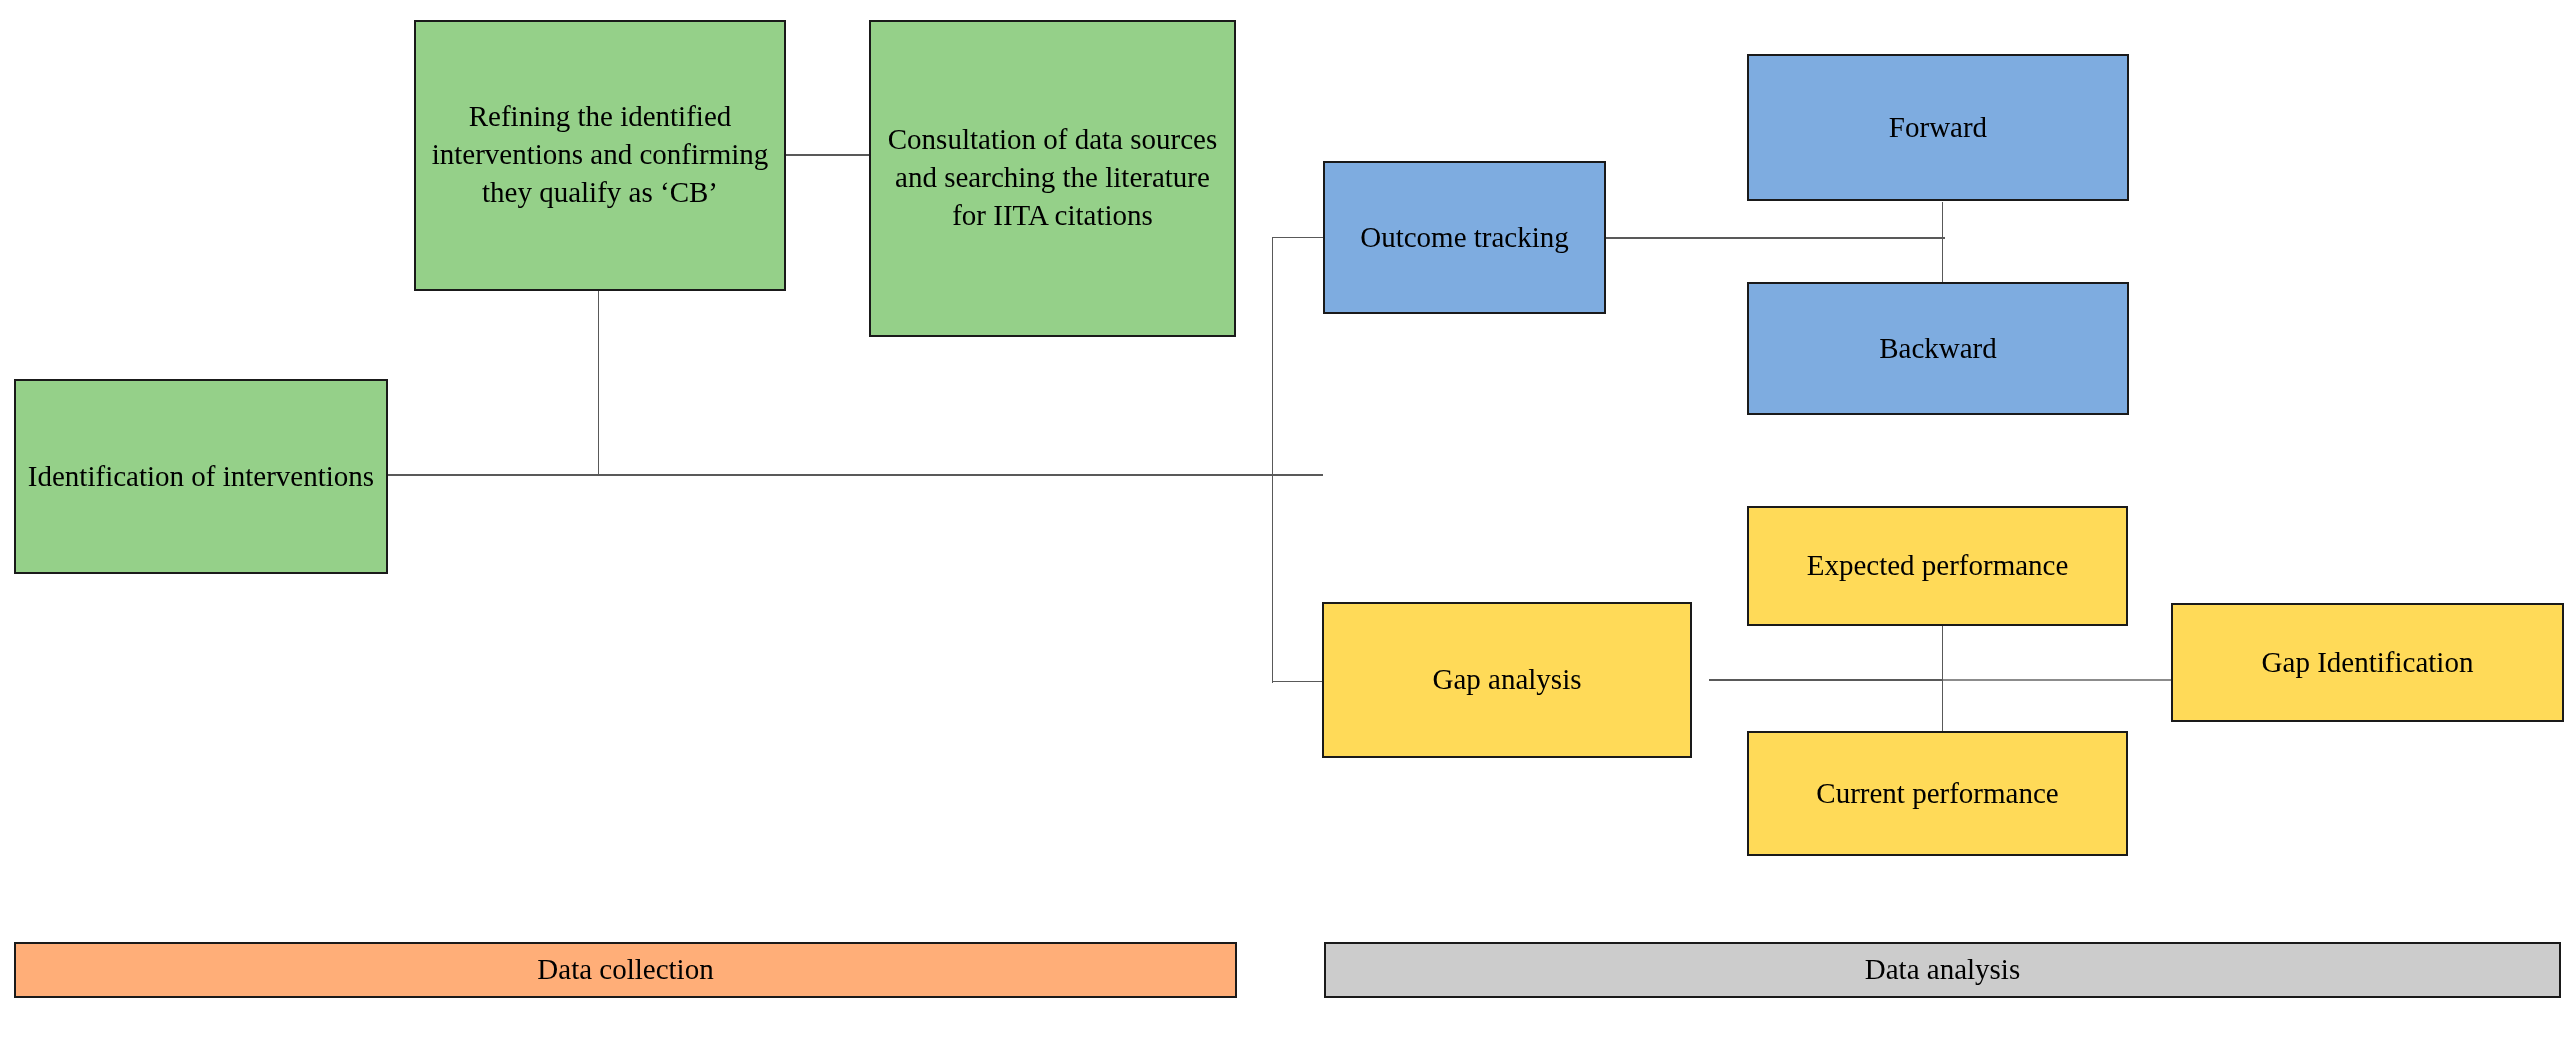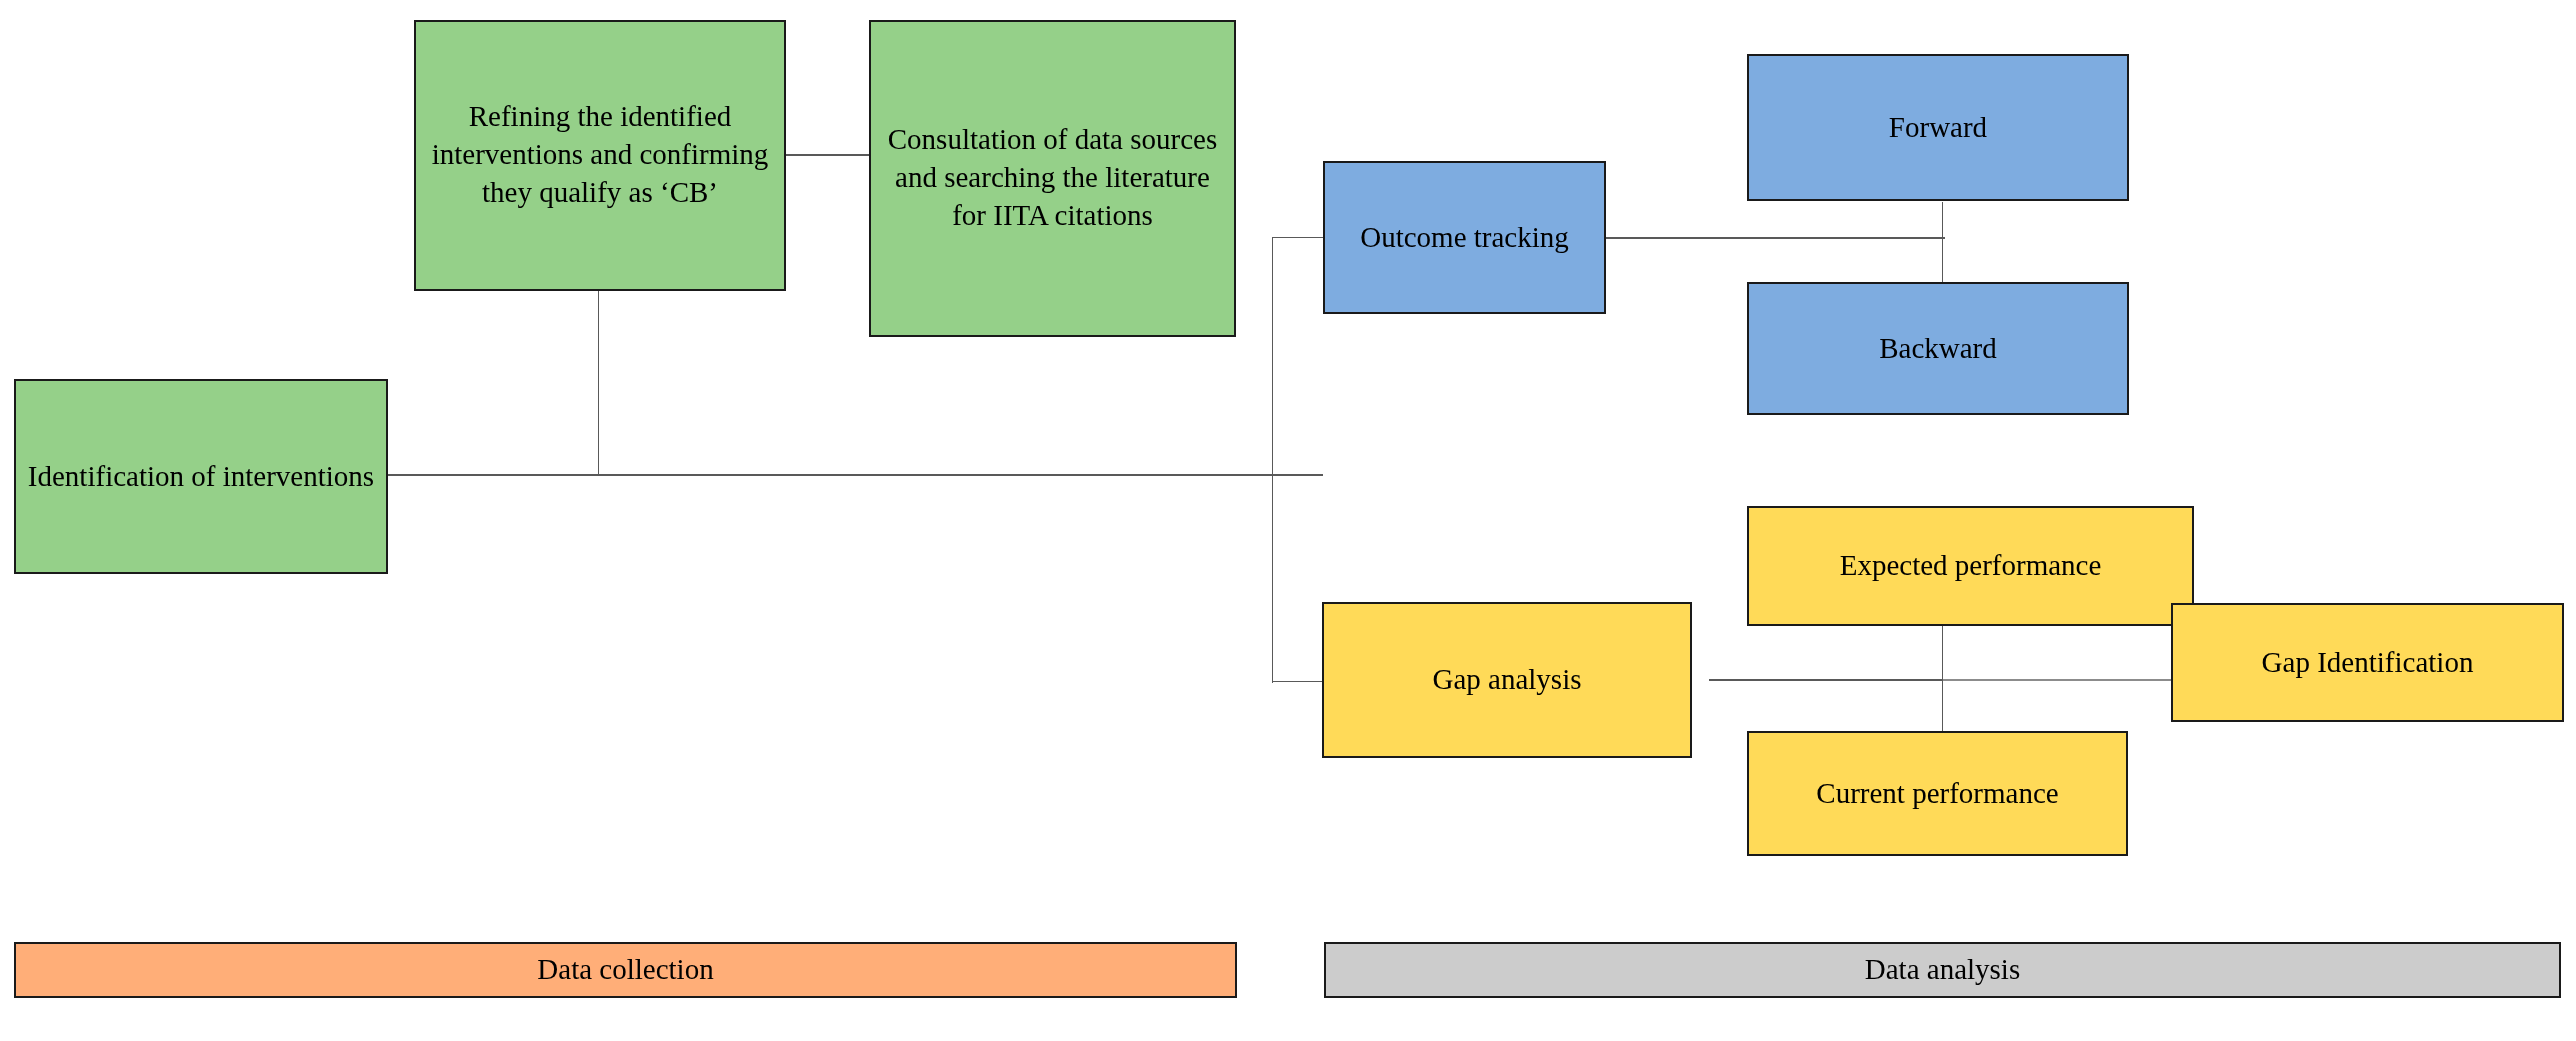--- a/index.html
+++ b/index.html
@@ -50,21 +50,21 @@
   .grey   { background: #CCCCCC; }
 
   
   #node-identification        { left: 14px;   top: 379px;  width: 374px; height: 195px; font-size: 29px; justify-content: flex-end; }
   #node-refining              { left: 414px;  top: 19.5px;   width: 372px; height: 271px; font-size: 29px; }
   #node-consultation          { left: 869px; top: 19.5px;   width: 367px; height: 317px; font-size: 29px; }
   #node-outcome-tracking      { left: 1323px; top: 161px;  width: 283px; height: 153px; font-size: 29px; }
   #node-forward               { left: 1747px; top: 54px;   width: 382px; height: 147px; font-size: 29px; }
   #node-backward              { left: 1747px; top: 282px;  width: 382px; height: 133px; font-size: 29px; }
   #node-gap-analysis          { left: 1322px; top: 602px;  width: 370px; height: 156px; font-size: 29px; }
-  #node-expected-performance  { left: 1747px; top: 506px;  width: 447px; height: 120px; font-size: 29px; }
+  #node-expected-performance  { left: 1747px; top: 506px;  width: 381px; height: 120px; font-size: 29px; }
   #node-current-performance   { left: 1747px; top: 731px; width: 381px; height: 125px; font-size: 29px; }
   #node-gap-identification    { left: 2171px; top: 603px;  width: 393px; height: 119px; font-size: 29px; }
 
   #legend-data-collection     { left: 14px;   top: 942px; width: 1223px; height: 56px; font-size: 29px; }
   #legend-data-analysis       { left: 1324px; top: 942px; width: 1237px; height: 56px; font-size: 29px; }
 </style>
 </head>
 <body>
 
 <div id="stage">

